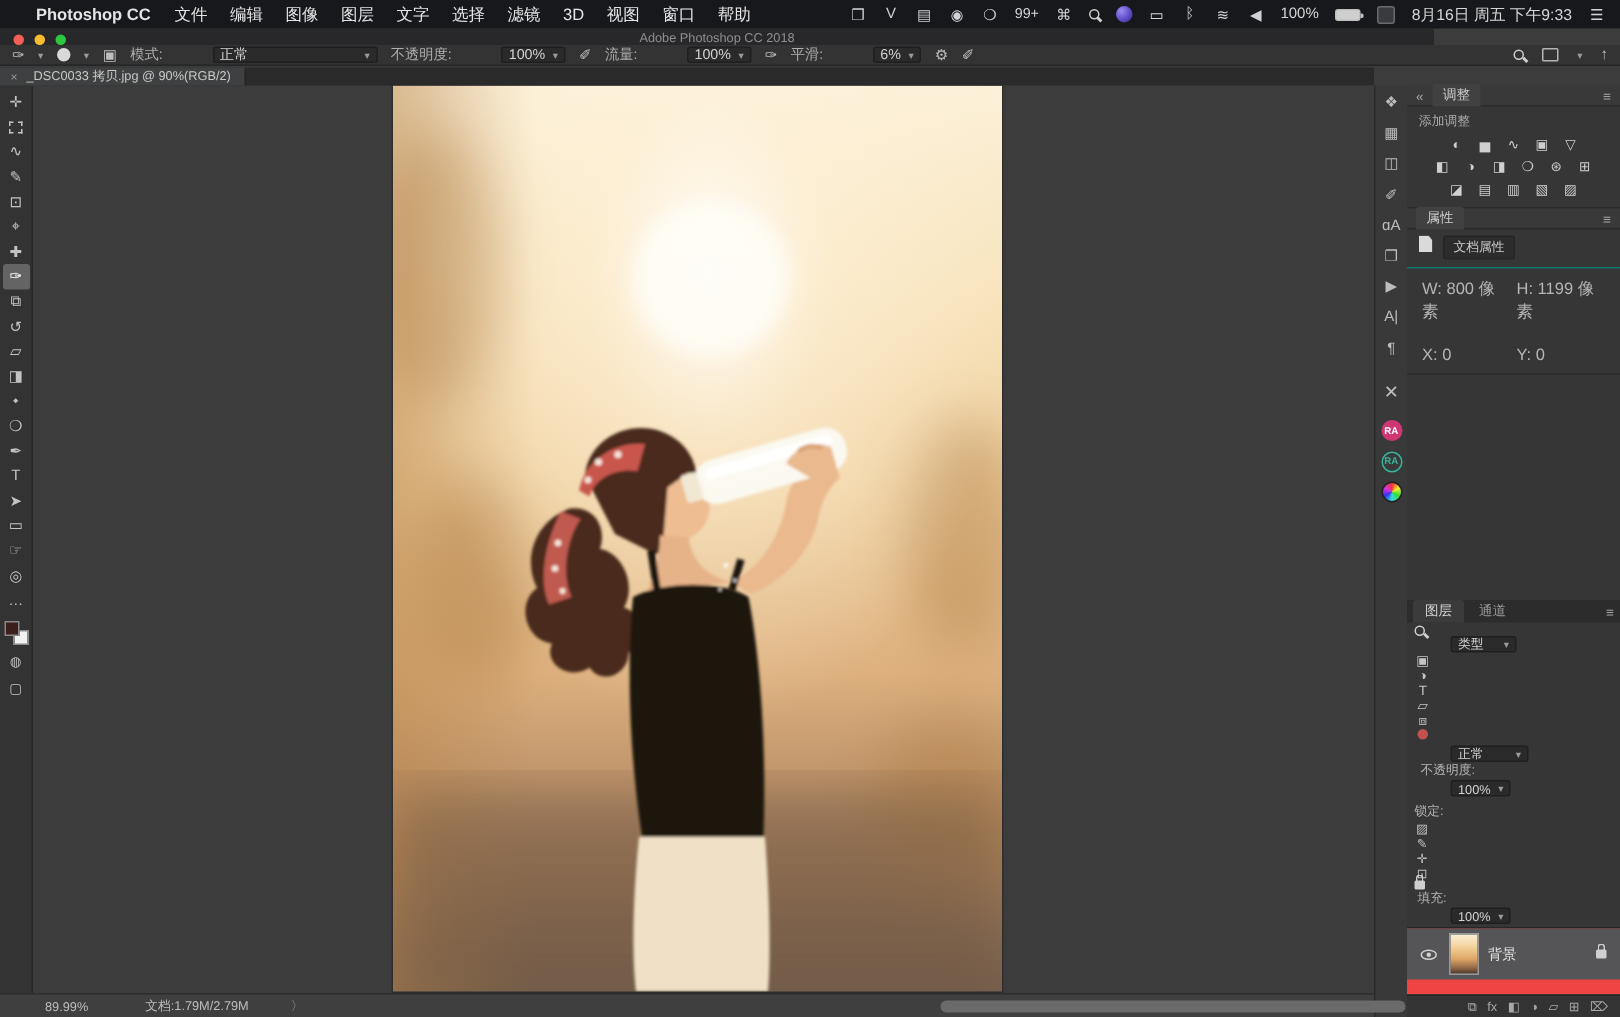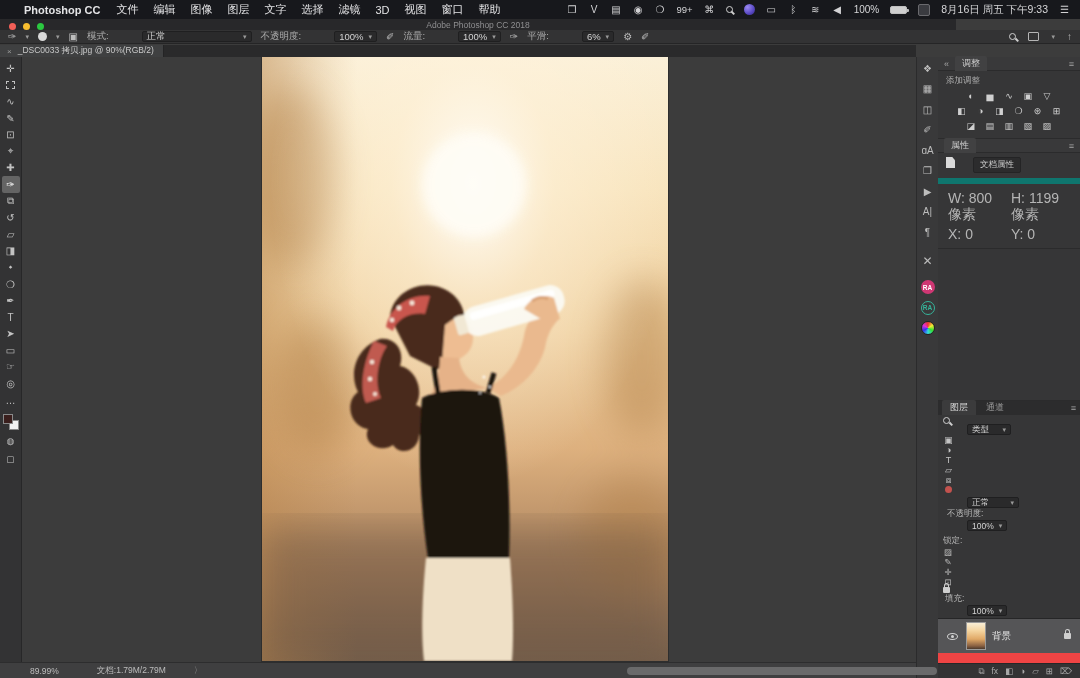--- a/index.html
+++ b/index.html
@@ -86,24 +86,24 @@
   .phead .pmenu { margin-left:auto; color:#a5a5a5; font-size:9px; }
   .collapse { color:#a5a5a5; font-size:9px; }
   .ptab { padding:1px 7px; background:#414142; border-radius:2px 2px 0 0; }
   .adj-body { padding:4px 8px 6px; border-bottom:1px solid #2b2b2c; }
   .adj-label { color:#ababab; font-size:8.5px; margin-bottom:3px;font-family:Liberation Serif, serif; }
   .adj-row { display:flex; justify-content:center; gap:5px; margin-bottom:3px; }
   .adj-ic { width:14px; height:12px; display:flex; align-items:center; justify-content:center;
     color:#d0d0d0; font-size:9px; }
 
   .props-body { padding:4px 0 0; }
-  .docprop-row { display:flex; align-items:flex-start; gap:18px; padding:0 8px 5px; border-bottom:6px solid #0f766e; }
+  .docprop-row { display:flex; align-items:flex-start; gap:7px; padding:0 8px 5px; border-bottom:1px solid #0f766e; }
   .pageic { width:9px; height:11px; background:#dadada; clip-path:polygon(0 0,70% 0,100% 30%,100% 100%,0 100%); }
   .docprop-pill { background:#2c2c2d; border:1px solid #242425; color:#c9c9c9; font-size:8.5px; padding:1px 6px; border-radius:2px; }
-  .wh-grid { display:grid; grid-template-columns:1fr 1fr; gap:2px 4px; padding:6px 10px; color:#b5b5b5; font-size:14px;
+  .wh-grid { display:grid; grid-template-columns:1fr 1fr; gap:16px 4px; padding:6px 10px; color:#b5b5b5; font-size:11px;
     border-bottom:1px solid #2b2b2c; }
   .res-row { padding:6px 10px; color:#b5b5b5; font-size:8.5px; border-bottom:1px solid #2b2b2c; }
   .props-fill { flex:1; }
 
   .layers { height:278px; display:flex; flex-direction:column; border-top:1px solid #2b2b2c; }
   .ltabs { height:14px; background:#2c2c2d; display:flex; align-items:flex-end; padding:0 4px; gap:2px; color:#999; font-size:9px; }
   .ltab { padding:1px 8px; }
   .ltab.on { background:#3b3b3c; color:#d8d8d8; border-radius:2px 2px 0 0; }
   .ltabs .pmenu { margin-left:auto; color:#a5a5a5; align-self:center; }
   .lrow { display:flex; align-items:flex-start; gap:0; padding:2px 5px; color:#b5b5b5; font-size:8.5px;flex-direction:column; }

